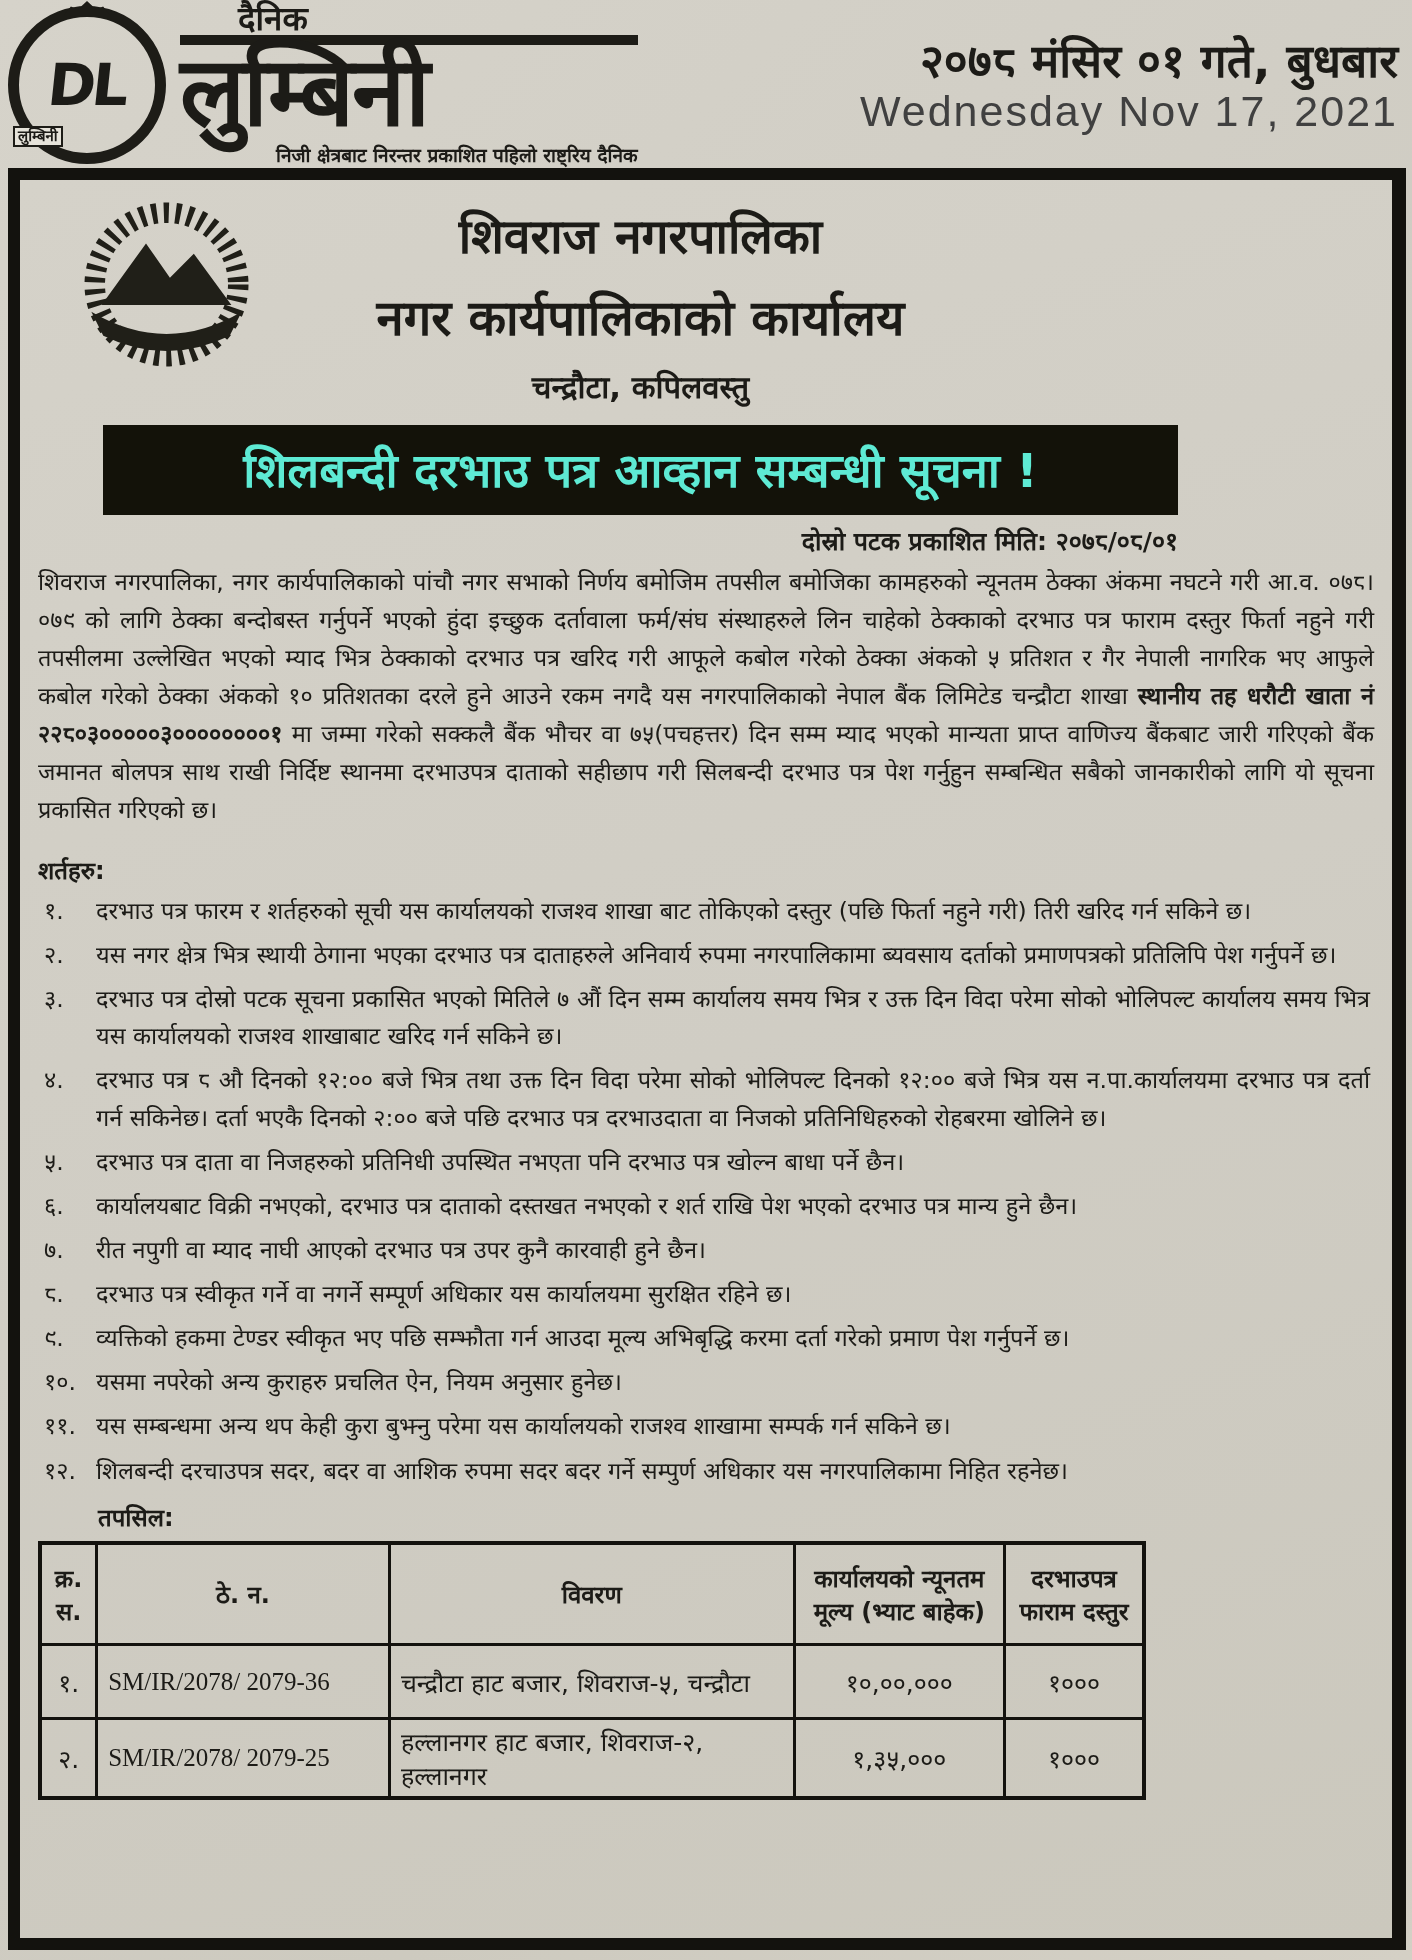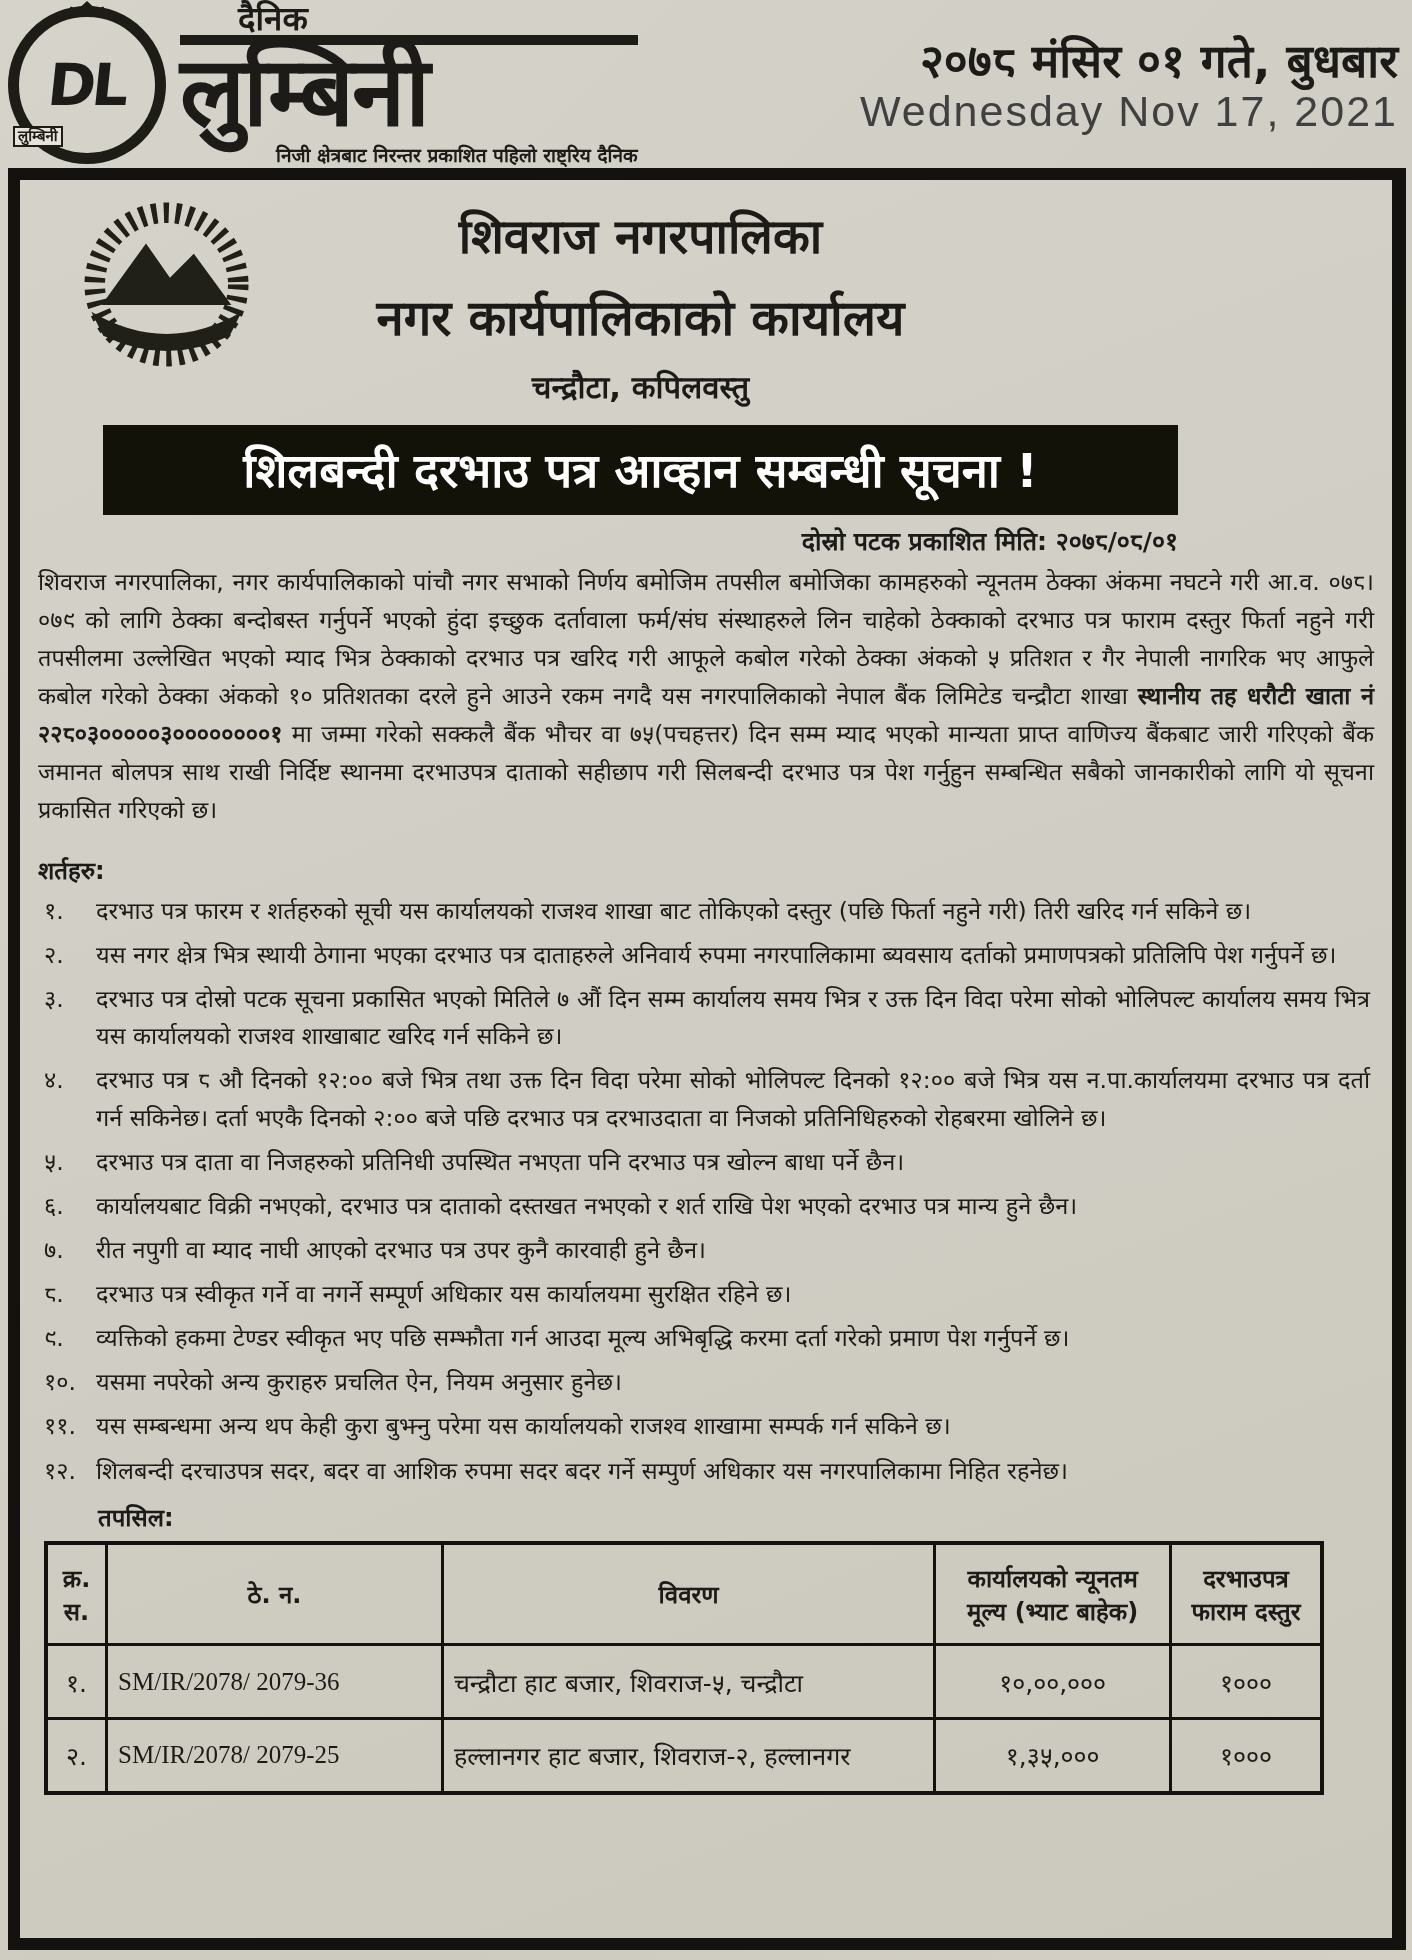--- a/index.html
+++ b/index.html
@@ -43,37 +43,37 @@
     border:12px solid #13120e;border-right-width:14px;
     background:linear-gradient(160deg,#d5d2c9 0%,#d0cdc4 50%,#cbc8bd 100%);
     position:relative;padding:14px 18px 10px 18px;
   }
   .emblem{position:absolute;left:44px;top:18px;width:205px;height:190px;}
   .head-center{width:1075px;margin-left:65px;text-align:center;}
   .h-municipality{font-size:48px;font-weight:bold;margin-top:8px;}
   .h-office{font-size:49px;font-weight:bold;margin-top:16px;}
   .h-address{font-size:31px;font-weight:bold;margin-top:16px;}
   .banner{
-    margin-top:18px;background:#131209;color:#ffffff;
+    margin-top:18px;background:#131209;color:#5eead4;
     font-size:47px;font-weight:bold;text-align:center;
     padding:12px 6px 14px 6px;
   }
   .published{font-size:25px;font-weight:bold;text-align:right;margin-top:8px;}
   .body-par{
     font-size:23.5px;line-height:1.62;text-align:justify;margin-top:6px;
   }
   .body-par b{font-weight:bold;}
   .cond-label{font-size:24px;font-weight:bold;margin-top:8px;}
   .cond-item{display:flex;font-size:23.5px;line-height:1.58;margin-top:7px;}
   .cond-num{flex:0 0 58px;padding-left:6px;box-sizing:border-box;}
   .cond-text{flex:1;text-align:justify;padding-right:4px;}
   .schedule-label{font-size:24px;font-weight:bold;margin:10px 0 8px 60px;}
   
   table.tender{
-    border-collapse:collapse;width:1280px;margin-left:6px;
+    border-collapse:collapse;width:1108px;margin-left:0;
     border:4px solid #13120e;
   }
   table.tender th,table.tender td{border:3px solid #13120e;box-sizing:border-box;}
   table.tender th{
     font-size:24px;font-weight:bold;text-align:center;white-space:pre-line;
     height:102px;padding:4px 6px;vertical-align:middle;
   }
   table.tender td{font-size:25px;height:74px;padding:4px 10px;vertical-align:middle;}
   .col-sn{width:62px;}
   .col-no{width:352px;}

